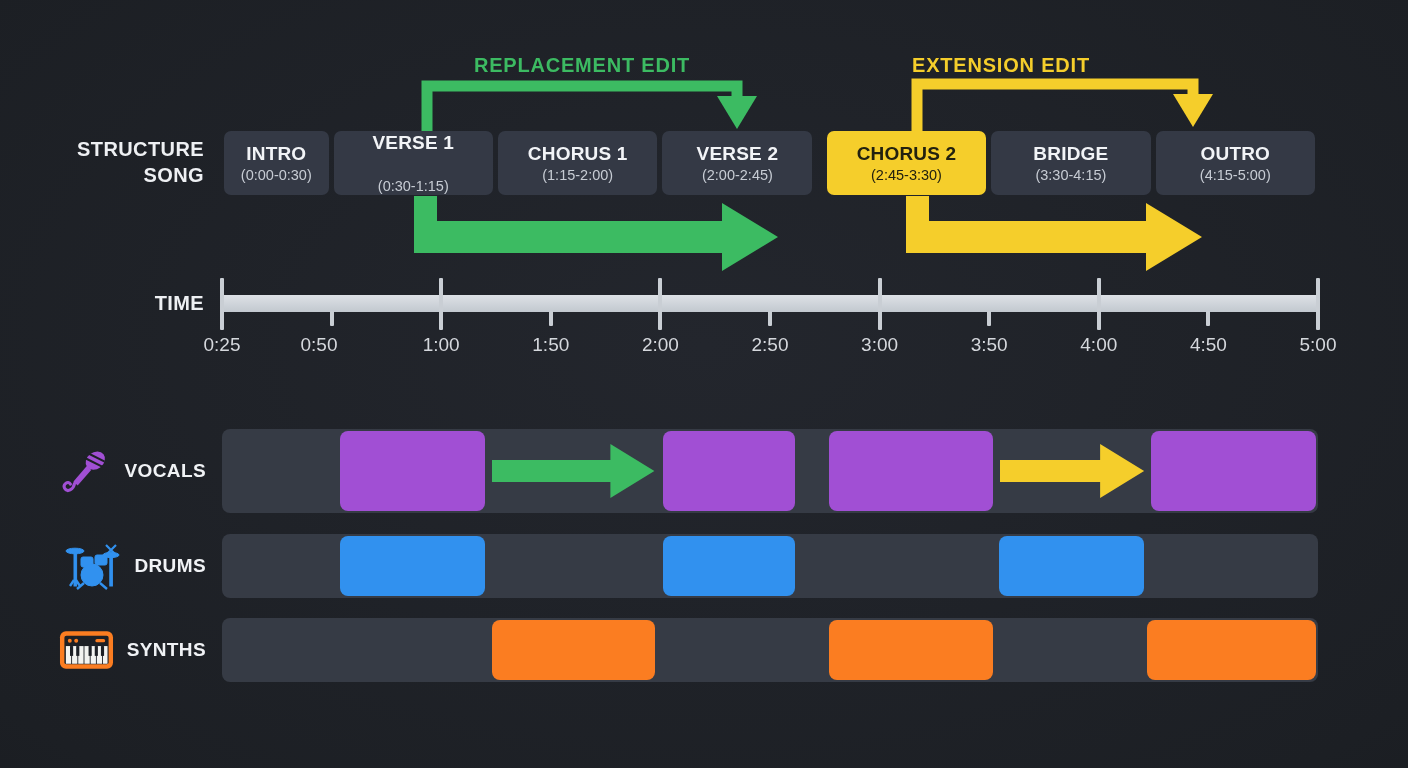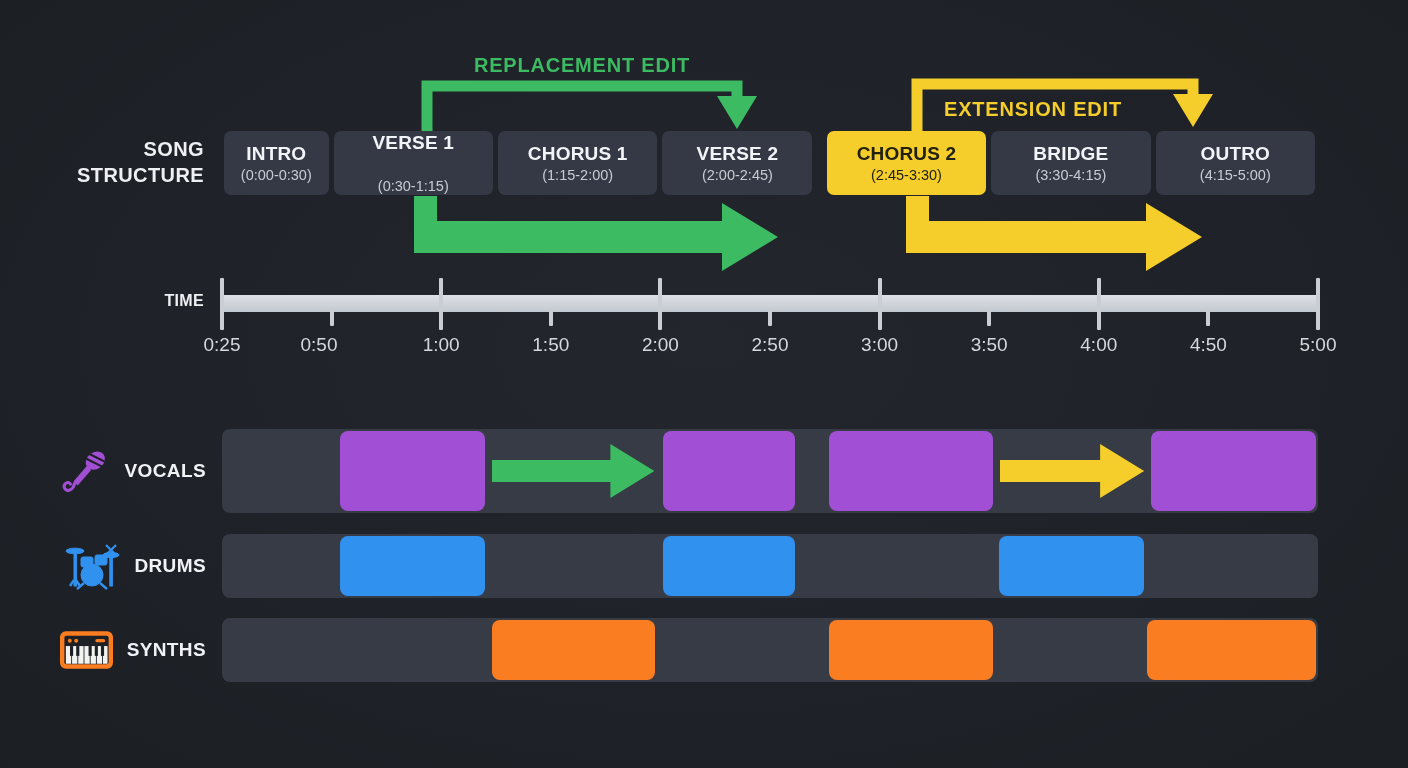--- a/index.html
+++ b/index.html
@@ -9,24 +9,24 @@
     font-family:"Liberation Sans","DejaVu Sans",sans-serif;
     -webkit-font-smoothing:antialiased;
   }
   .overlay{position:absolute;left:0;top:0;pointer-events:none;}
   .stroke-green{stroke:var(--green);stroke-width:11;fill:none;}
   .fill-green{fill:var(--green);}
   .stroke-yellow{stroke:var(--yellow);stroke-width:11;fill:none;}
   .fill-yellow{fill:var(--yellow);}
   .ann{position:absolute;top:54px;font-size:20px;font-weight:bold;letter-spacing:.04em;transform:translateX(-50%);white-space:nowrap;}
   .ann.green{color:var(--green);left:582px;}
-  .ann.yellow{color:var(--yellow);left:1033px;margin-top:44px;}
+  .ann.yellow{color:var(--yellow);left:1001px;}
   .side-label{position:absolute;left:0;width:204px;text-align:right;color:#eef0f3;font-weight:bold;}
   .structure-label{top:136px;font-size:20px;line-height:26px;letter-spacing:.02em;}
-  .time-label{top:292px;font-size:16px;letter-spacing:.02em;}
+  .time-label{top:292px;font-size:20px;letter-spacing:.02em;}
   .section{
     position:absolute;top:131px;height:64px;border-radius:7px;background:var(--box_bg);
     display:flex;flex-direction:column;align-items:center;justify-content:center;gap:2px;
   }
   .section .s-name{font-size:19px;font-weight:bold;color:var(--box_text);letter-spacing:.01em;}
   .section .s-time{font-size:14.5px;color:var(--box_subtext);}
   .section.highlighted{background:var(--yellow);}
   .section.highlighted .s-name,.section.highlighted .s-time{color:#22210f;}
   .tl-bar{position:absolute;left:222px;top:295px;width:1096px;height:17px;border-radius:2px;
     background:linear-gradient(#dde1e6,#c2c8cf);}
@@ -53,22 +53,22 @@
     <path class="stroke-yellow" d="M917 133 V84 H1193 V94"></path>
     <polygon class="fill-yellow" points="1173,94 1213,94 1193,127"></polygon>
     <rect class="fill-yellow" x="906" y="196" width="23" height="57"></rect>
     <polygon class="fill-yellow" points="906,221 1146,221 1146,203 1202,237 1146,271 1146,253 906,253"></polygon>
   </svg>
 
   <div class="ann green">REPLACEMENT EDIT</div>
   <div class="ann yellow">EXTENSION EDIT</div>
 
   <div class="side-label structure-label">
+    <div>STRUCTURE</div>
     <div>SONG</div>
-    <div>STRUCTURE</div>
   </div>
 
   <div id="sections">
       <div class="section" style="left: 224px; width: 104.6px; text-align: right;">
         <div class="s-name">INTRO</div>
         <div class="s-time">(0:00-0:30)</div>
       </div>
       <div class="section" style="left: 333.6px; width: 159.4px; gap: 24px;">
         <div class="s-name">VERSE 1</div>
         <div class="s-time">(0:30-1:15)</div>

